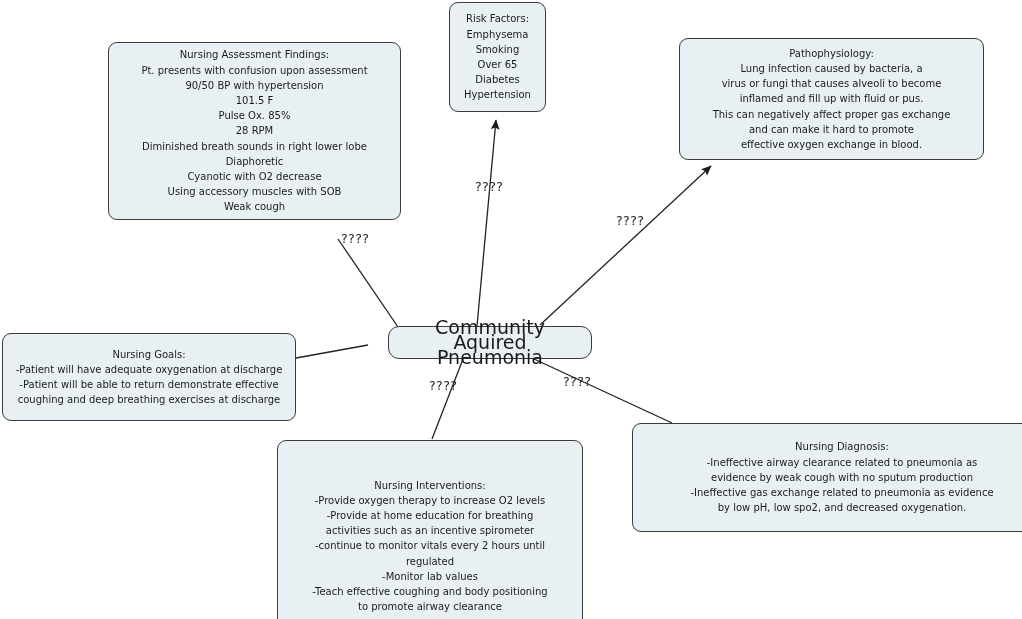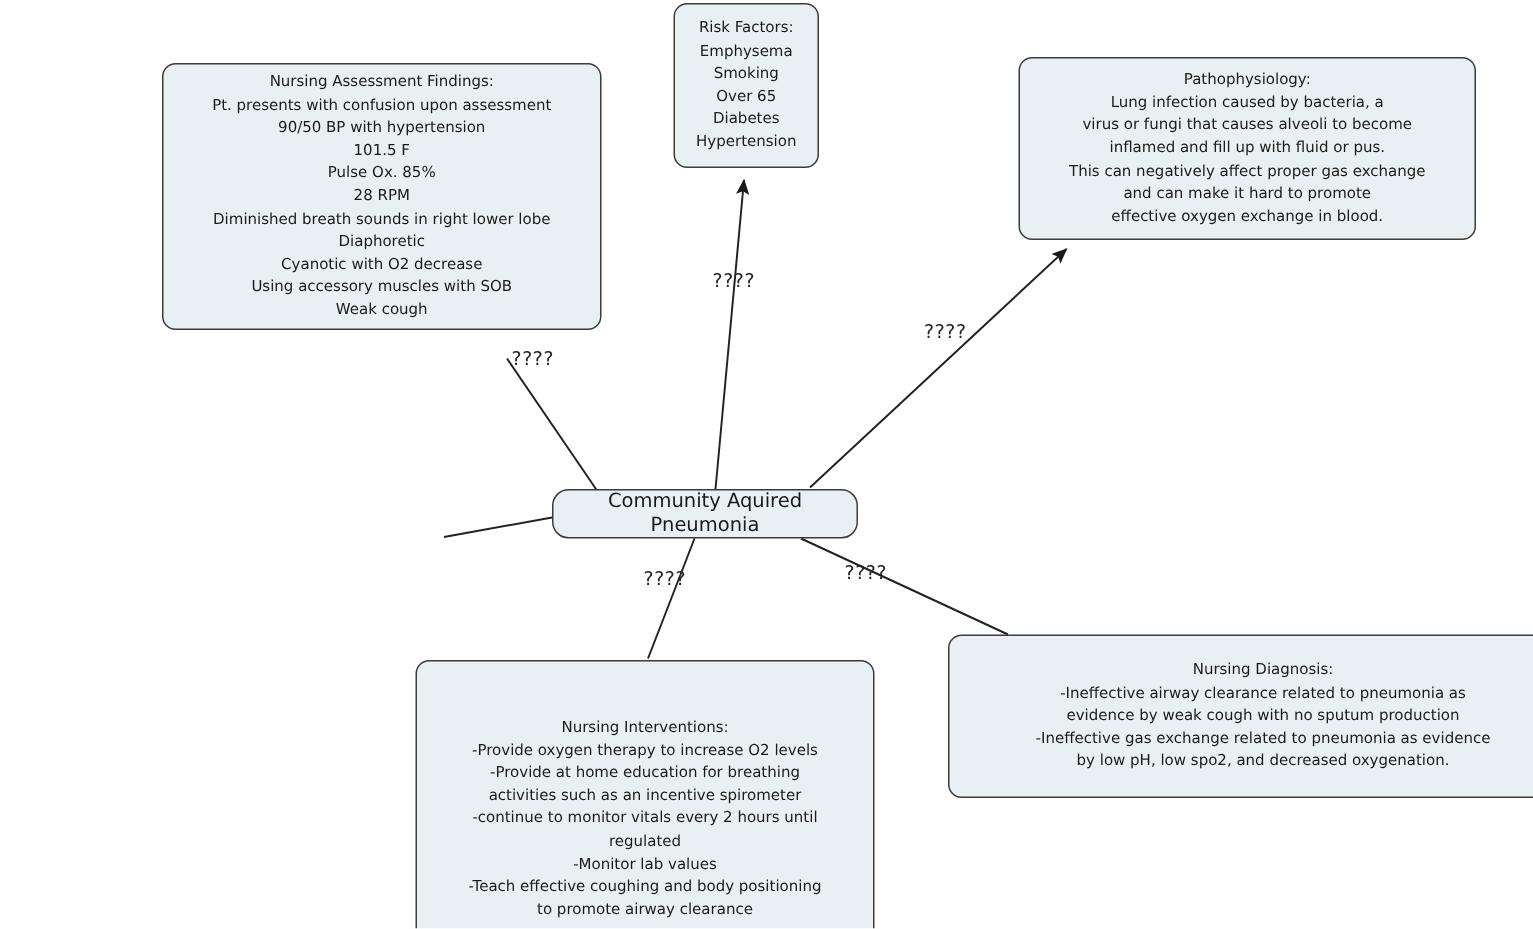--- a/index.html
+++ b/index.html
@@ -36,22 +36,23 @@
     text-align: center;
     color: #1a1a1a;
     font-size: 10px;
     line-height: 15.2px;
     padding: 4px 8px;
     white-space: pre-line;
     z-index: 2;
   }
   .node.center {
     border-radius: 11px;
-    font-size: 13px;
+    font-size: 19px;
     padding: 2px 10px;
+    margin-left: 20px;
   }
   .edge-label {
     position: absolute;
     color: #222222;
     font-size: 12.6px;
     line-height: 14px;
     letter-spacing: 0.4px;
     white-space: nowrap;
     z-index: 3;
     background: transparent;
@@ -102,20 +103,24 @@
 Hypertension</div>
 
   <div class="node" style="left:639px; top:38px; width:305px; height:122px;margin-left:40px;">Pathophysiology:
 Lung infection caused by bacteria, a
 virus or fungi that causes alveoli to become
 inflamed and fill up with fluid or pus.
 This can negatively affect proper gas exchange
 and can make it hard to promote
 effective oxygen exchange in blood.</div>
 
+  <div class="node" style="left:2px; top:333px; width:294px; height:88px;">Nursing Goals:
+-Patient will have adequate oxygenation at discharge
+-Patient will be able to return demonstrate effective
+coughing and deep breathing exercises at discharge</div>
 
   <div class="node" style="left:277px; top:440px; width:306px; height:212px;">Nursing Interventions:
 -Provide oxygen therapy to increase O2 levels
 -Provide at home education for breathing
 activities such as an incentive spirometer
 -continue to monitor vitals every 2 hours until
 regulated
 -Monitor lab values
 -Teach effective coughing and body positioning
 to promote airway clearance</div>

